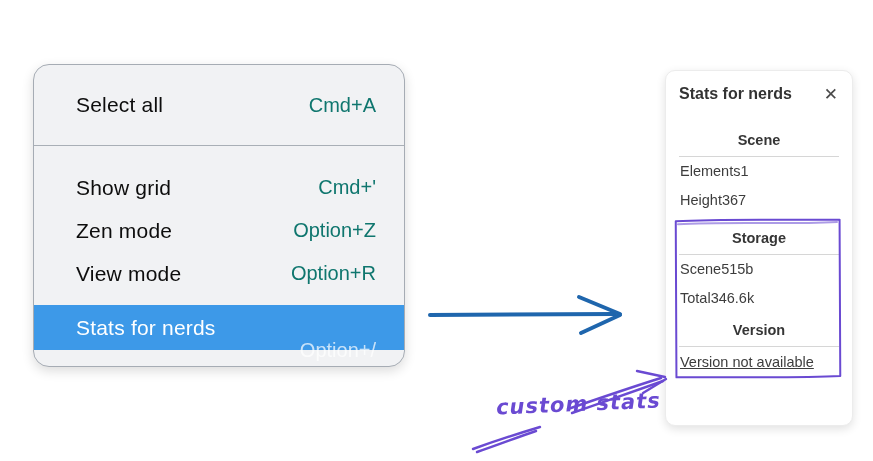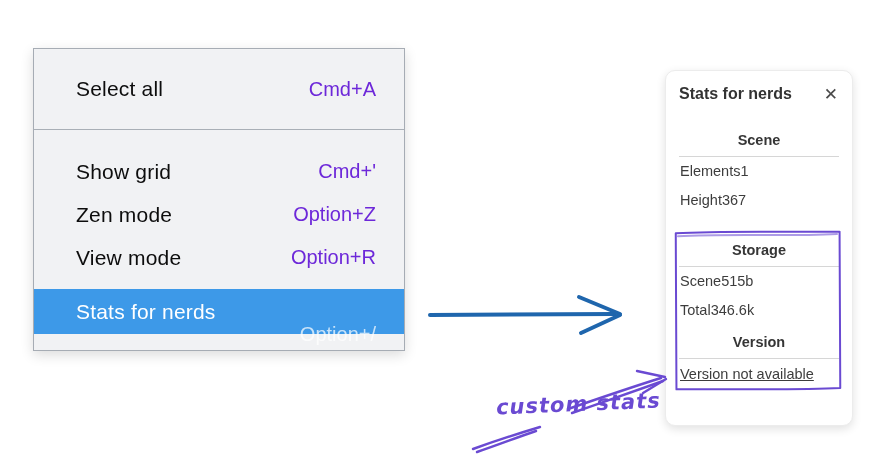--- a/index.html
+++ b/index.html
@@ -7,39 +7,39 @@
   body {
     font-family: "Liberation Sans", sans-serif;
     width: 873px; height: 461px;
     position: relative;
     overflow: hidden;
   }
   .stage { position: absolute; inset: 0; width: 873px; height: 461px; }
 
   
   .menu {
-    position: absolute; left: 33px; top: 48px; width: 372px;
+    position: absolute; left: 33px; top: 64px; width: 372px;
     background: #f1f2f4;
     border: 1px solid #a6acb4;
-    border-radius: 0;
+    border-radius: 16px;
     box-shadow: 0 4px 12px rgba(0,0,0,0.14);
     overflow: hidden;
   }
   .menu-section-1 { padding: 17px 0; }
   .menu-section-2 { padding: 20px 0 16px; }
   .menu-sep { height: 0; border-top: 1px solid #a9afb6; }
   .menu-item {
     height: 43px;
     display: flex; align-items: center; justify-content: space-between;
     padding: 0 28px 0 42px;
     cursor: default;
   }
   .menu-section-1 .menu-item { height: 46px; }
   .menu-item .mi-label { font-size: 21px; color: #0d0d0d; letter-spacing: 0.2px; }
-  .menu-item .mi-shortcut { font-size: 20px; color: #6d28d9; }
+  .menu-item .mi-shortcut { font-size: 20px; color: #0f766e; }
   .menu-item.selected {
     height: 45px; margin-top: 10px;
     background: var(--menu-highlight, #3d99e8);
   }
   .menu-item.selected .mi-label { color: #ffffff; }
   .menu-item.selected .mi-shortcut { color: rgba(255,255,255,0.72); margin-top: 45px; }
 
   
   .panel {
     position: absolute; left: 665px; top: 70px; width: 188px; min-height: 356px;
@@ -68,21 +68,21 @@
   }
   .sec-rule { border: none; border-top: 1px solid #d6d6d6; height: 0; }
   .stat-row {
     display: flex; align-items: center; 
     padding: 5px 1px; line-height: 19px;
   }
   .stat-value { text-align: right; }
   .note-row { padding: 6px 1px 2px; line-height: 19px; text-decoration: underline; }
 
   
-  .custom-wrap { position: relative; margin-top: 16px; padding: 2px 0 4px; }
+  .custom-wrap { position: relative; margin-top: 4px; padding: 2px 0 4px; }
   .sketch-box {
     position: absolute; left: -7px; right: -4px; top: -3px; bottom: -3px;
     width: calc(100% + 11px); height: calc(100% + 6px);
     pointer-events: none;
   }
   .sketch-box path {
     fill: none;
     stroke: var(--annotation-purple, #6a4ad2);
     stroke-width: 2;
     vector-effect: non-scaling-stroke;

